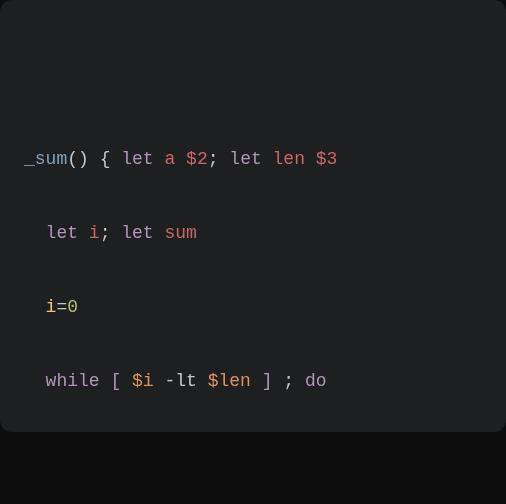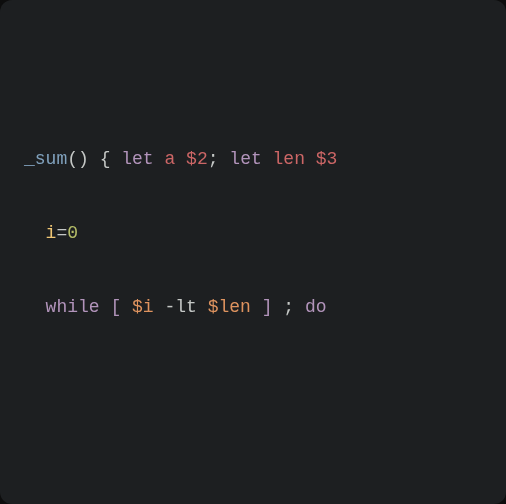--- a/index.html
+++ b/index.html
@@ -3,21 +3,21 @@
 <meta charset="utf-8">
 <style>
   html, body {
     margin: 0;
     padding: 0;
     background: #0d0d0d;
   }
   .card {
     box-sizing: border-box;
     width: 506px;
-    height: 504px;
+    height: 432px;
     background: #1d1f21;
     border-radius: 12px;
     padding: 30px 24px;
     font-family: ui-monospace, SFMono-Regular, "SF Mono", Menlo, Consolas, "Liberation Mono", monospace;
     font-size: 18px;
     line-height: 37px;
     white-space: pre;
     overflow: hidden;
   }
   .line { display: block; }
@@ -29,20 +29,21 @@
   .c-str     { color: #b5bd68; }   
   .c-num     { color: #cc6666; }   
   .c-var     { color: #de935f; }   
 </style>
 </head>
 <body>
 
 <div class="card">
   <div class="code-block">
 <span class="line"><span class="c-fn">_sum</span><span class="c-default">()</span><span class="c-default"> </span><span class="c-default">{</span><span class="c-default"> </span><span class="c-kw">let</span><span class="c-default"> </span><span class="c-num">a</span><span class="c-default"> </span><span class="c-num">$2</span><span class="c-default">;</span><span class="c-default"> </span><span class="c-kw">let</span><span class="c-default"> </span><span class="c-num">len</span><span class="c-default"> </span><span class="c-num">$3</span></span>
+<span class="line ind1"><span class="c-kw">let</span><span class="c-default"> </span><span class="c-num">i</span><span class="c-default">;</span><span class="c-default"> </span><span class="c-kw">let</span><span class="c-default"> </span><span class="c-num">sum</span></span>
 <span class="line ind1"><span class="c-id">i</span><span class="c-default">=</span><span class="c-str">0</span></span>
 <span class="line ind1"><span class="c-kw">while</span><span class="c-default"> </span><span class="c-kw">[</span><span class="c-default"> </span><span class="c-var">$i</span><span class="c-default"> </span><span class="c-default">-lt</span><span class="c-default"> </span><span class="c-var">$len</span><span class="c-default"> </span><span class="c-kw">]</span><span class="c-default"> </span><span class="c-default">;</span><span class="c-default"> </span><span class="c-kw">do</span></span>
 
 
 
 
 
 
   </div>
 </div>

